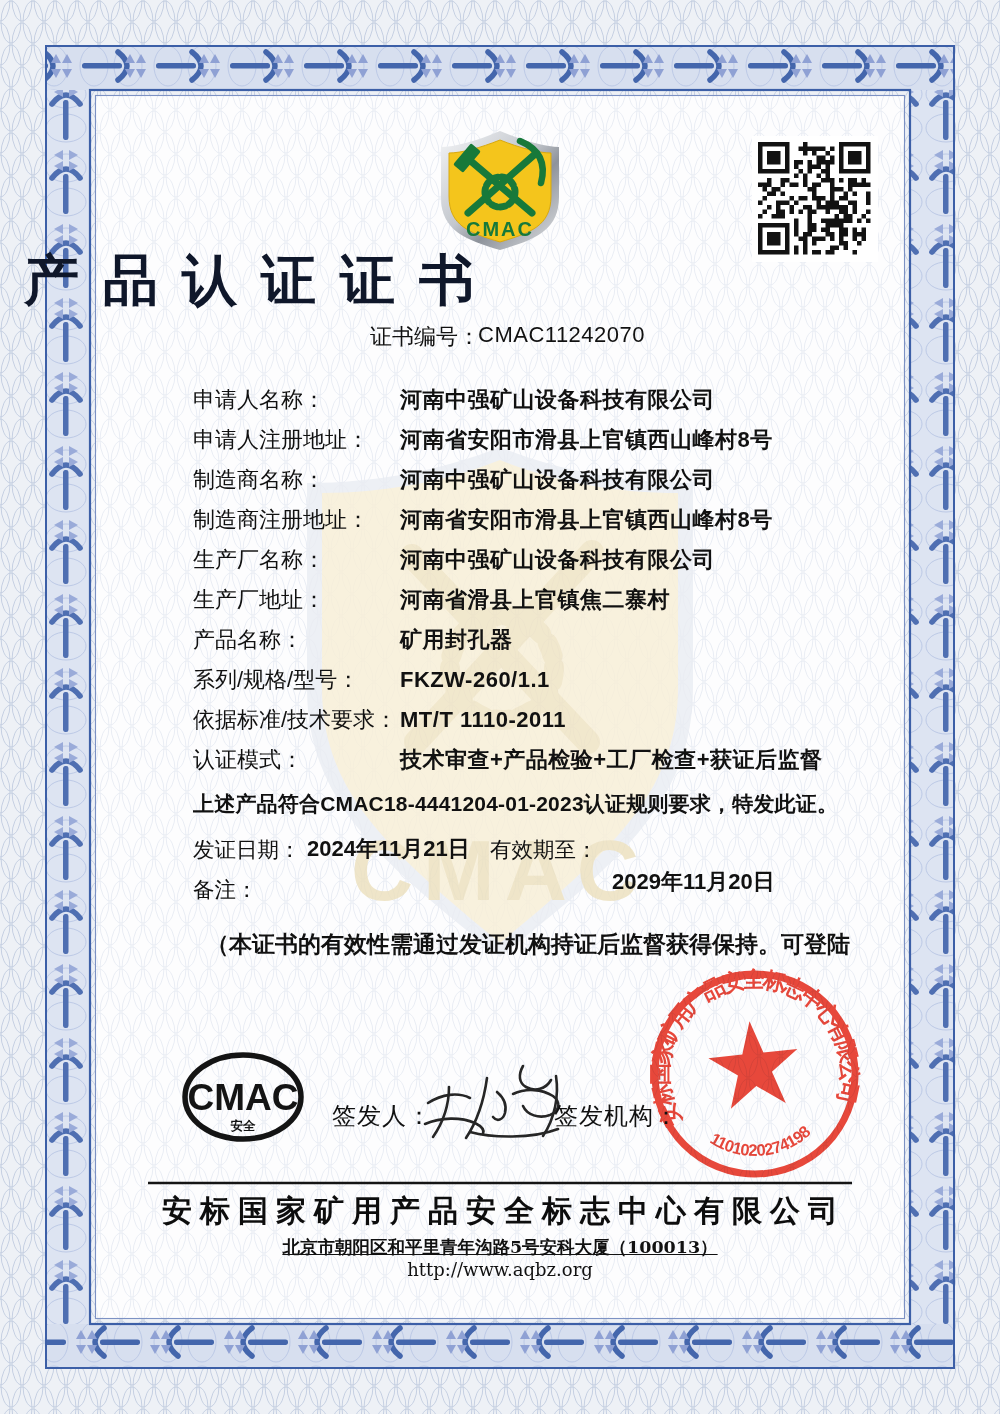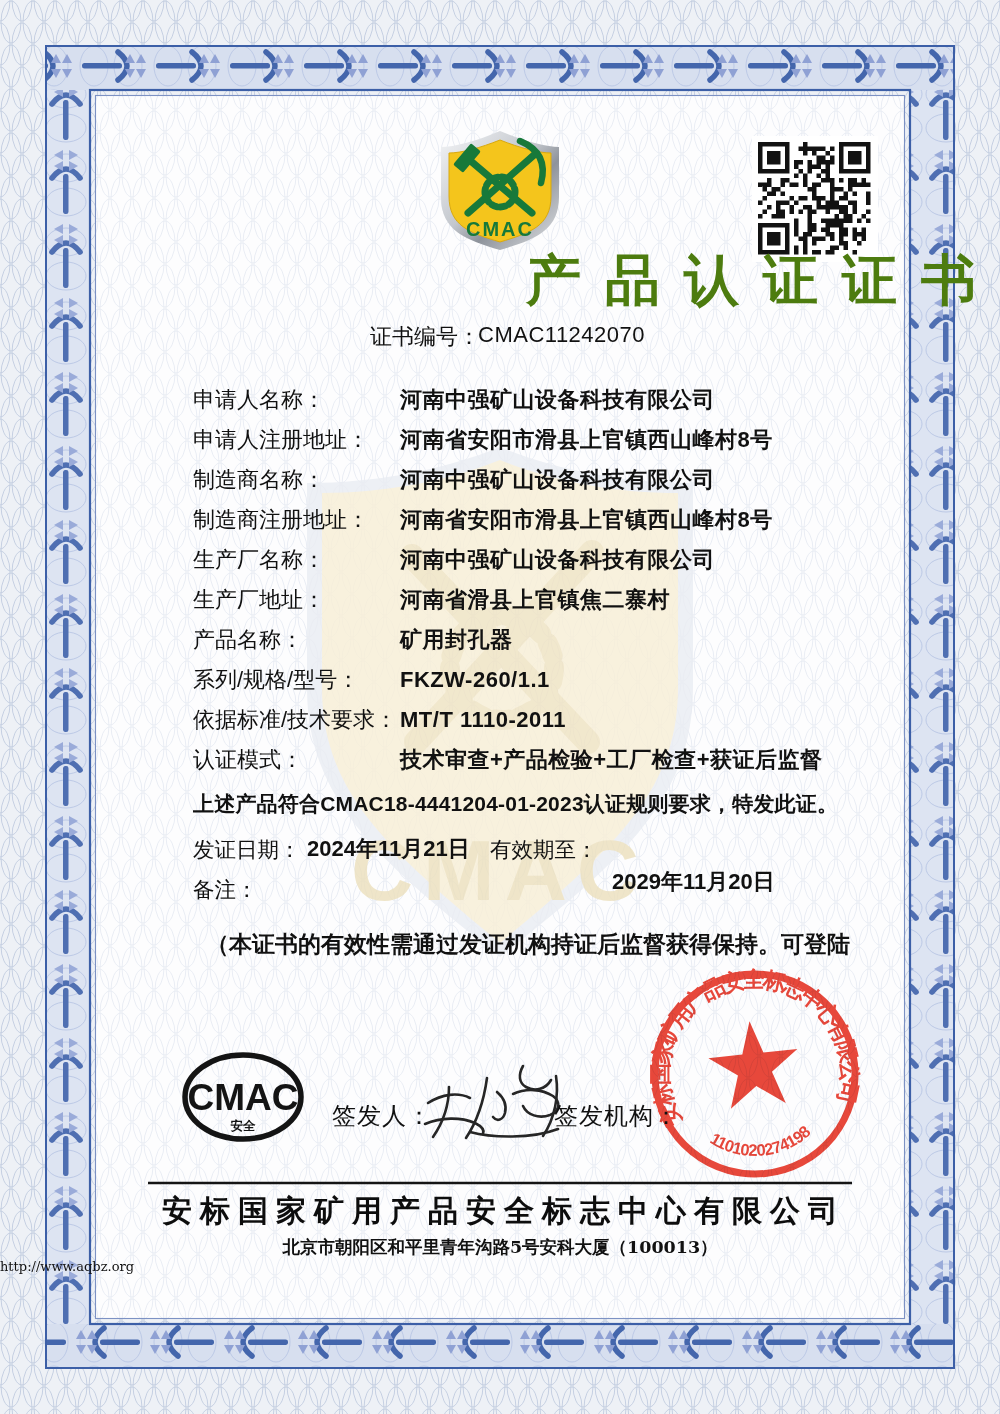--- a/index.html
+++ b/index.html
@@ -5,23 +5,23 @@
   html,body{margin:0;padding:0;}
   body{
     width:1000px;height:1414px;position:relative;overflow:hidden;
     background:#eef1f6;color:#111;
     font-family:"Liberation Sans","DejaVu Sans",sans-serif;
   }
   .bg-svg{position:absolute;left:0;top:0;z-index:0;}
   .content{position:absolute;left:0;top:0;width:1000px;height:1414px;z-index:1;}
   .abs{position:absolute;white-space:nowrap;}
   .title{
-    left:0;right:0;top:244px;text-align:right;
+    left:0;right:0;top:244px;text-align:left;
     font-family:"DejaVu Serif","Liberation Serif",serif;
-    font-weight:900;font-size:55px;letter-spacing:24px;text-indent:24px;color:#4d7c0f;margin-left:40px;
+    font-weight:900;font-size:55px;letter-spacing:24px;text-indent:24px;color:#0f172a;
   }
   .certline{top:322px;left:370px;font-size:22px;}
   .certline .num{position:absolute;left:108px;top:0;font-size:22px;letter-spacing:.5px;}
   .fields{left:193px;top:386px;width:660px;}
   .frow{display:flex;height:40px;align-items:flex-start;}
   .flabel{width:207px;flex:none;font-size:22px;line-height:27px;}
   .fval{font-size:22px;font-weight:700;line-height:27px;letter-spacing:.5px;}
   .statement{left:193px;top:790px;font-size:21px;font-weight:600;letter-spacing:.2px;}
   .d-lab{font-size:21.5px;}
   .d-val{font-size:22px;font-weight:700;}
@@ -31,25 +31,25 @@
     font-family:"DejaVu Serif","Liberation Serif",serif;
     font-size:23px;font-weight:700;line-height:30px;
   }
   .sig-label{font-size:24px;letter-spacing:1px;}
   .org{
     left:0;right:0;top:1191px;text-align:center;
     font-size:30px;font-weight:700;letter-spacing:8px;text-indent:8px;color:#0d0d0d;
   }
   .addr{
     left:0;right:0;top:1235px;text-align:center;
-    font-family:"DejaVu Serif","Liberation Serif",serif;font-size:17.5px;font-weight:600;
+    font-family:"DejaVu Serif","Liberation Serif",serif;font-size:17.5px;font-weight:600;text-decoration:underline;
   }
   .web{
-    left:0;right:0;top:1259px;text-align:left;
-    font-family:"DejaVu Serif","Liberation Serif",serif;font-size:13px;
+    left:0;right:0;top:1259px;text-align:center;
+    font-family:"DejaVu Serif","Liberation Serif",serif;font-size:18px;
   }
 </style>
 </head>
 <body>
 
 <svg class="bg-svg" width="1000" height="1414" viewBox="0 0 1000 1414">
   <defs>
     <pattern id="gm" width="22" height="44" patternUnits="userSpaceOnUse">
       <g fill="none" stroke="#b9c5db" stroke-width="0.9">
         <ellipse cx="11" cy="22" rx="10" ry="21"></ellipse>

